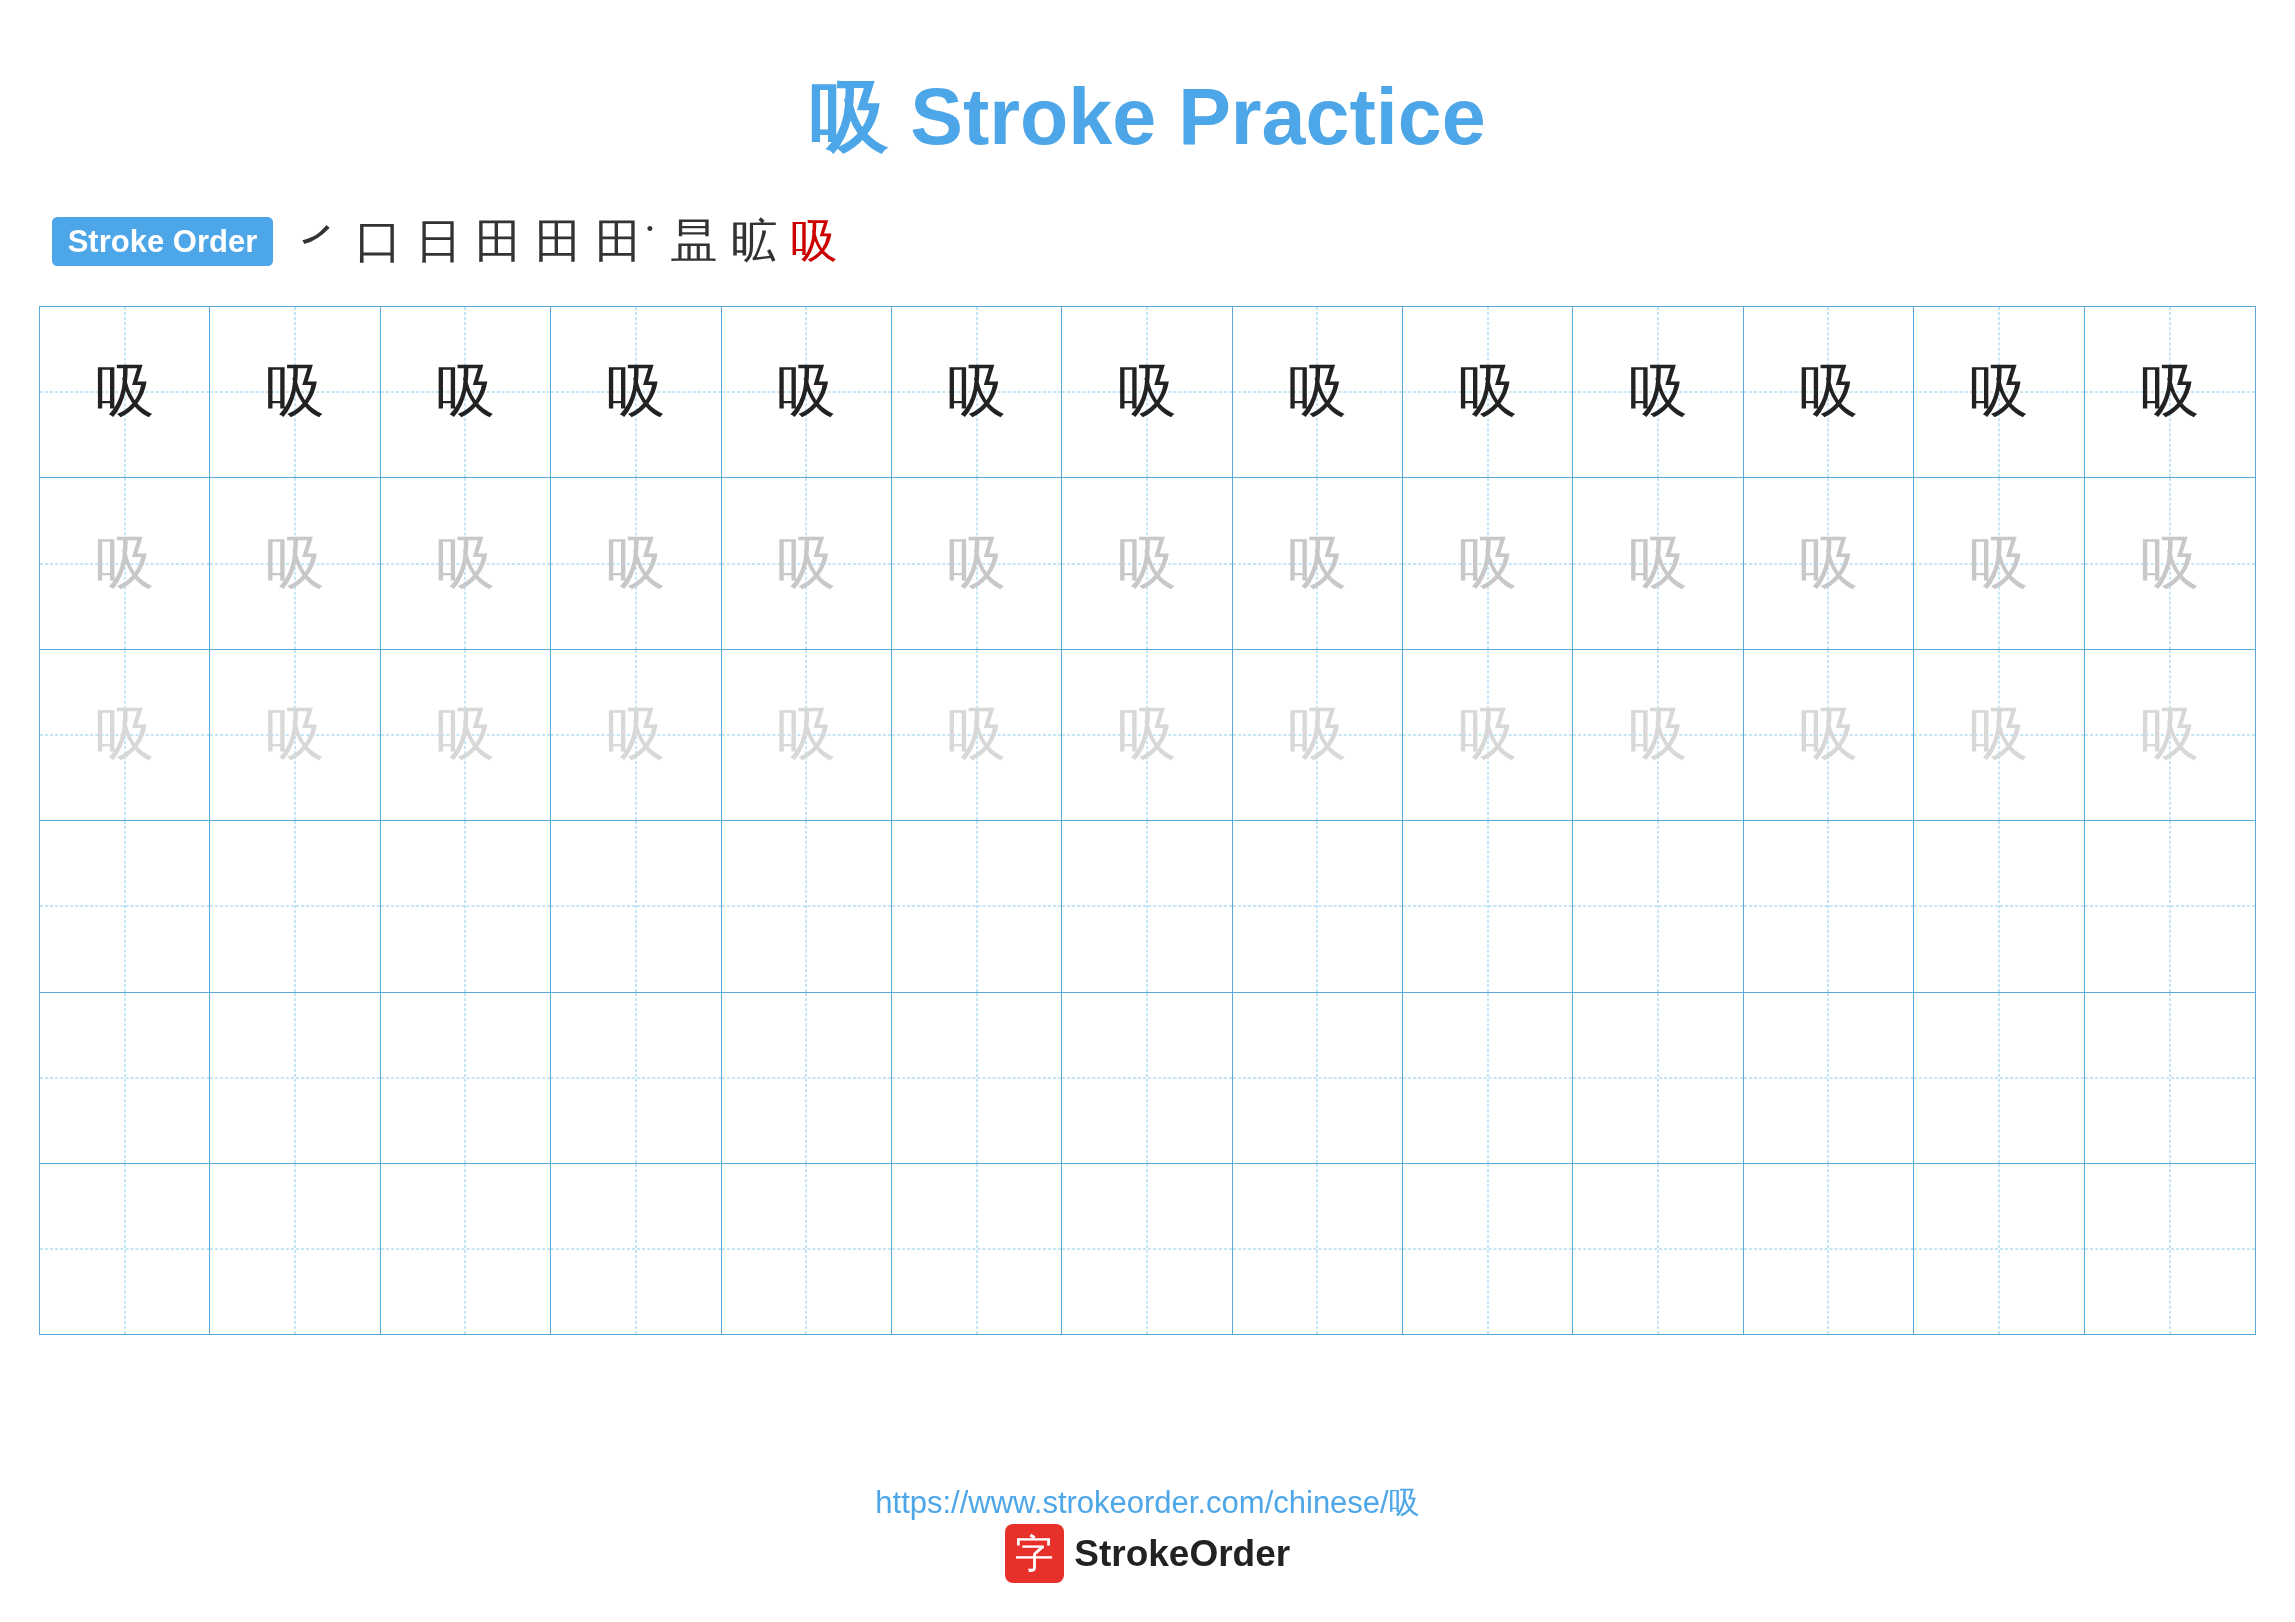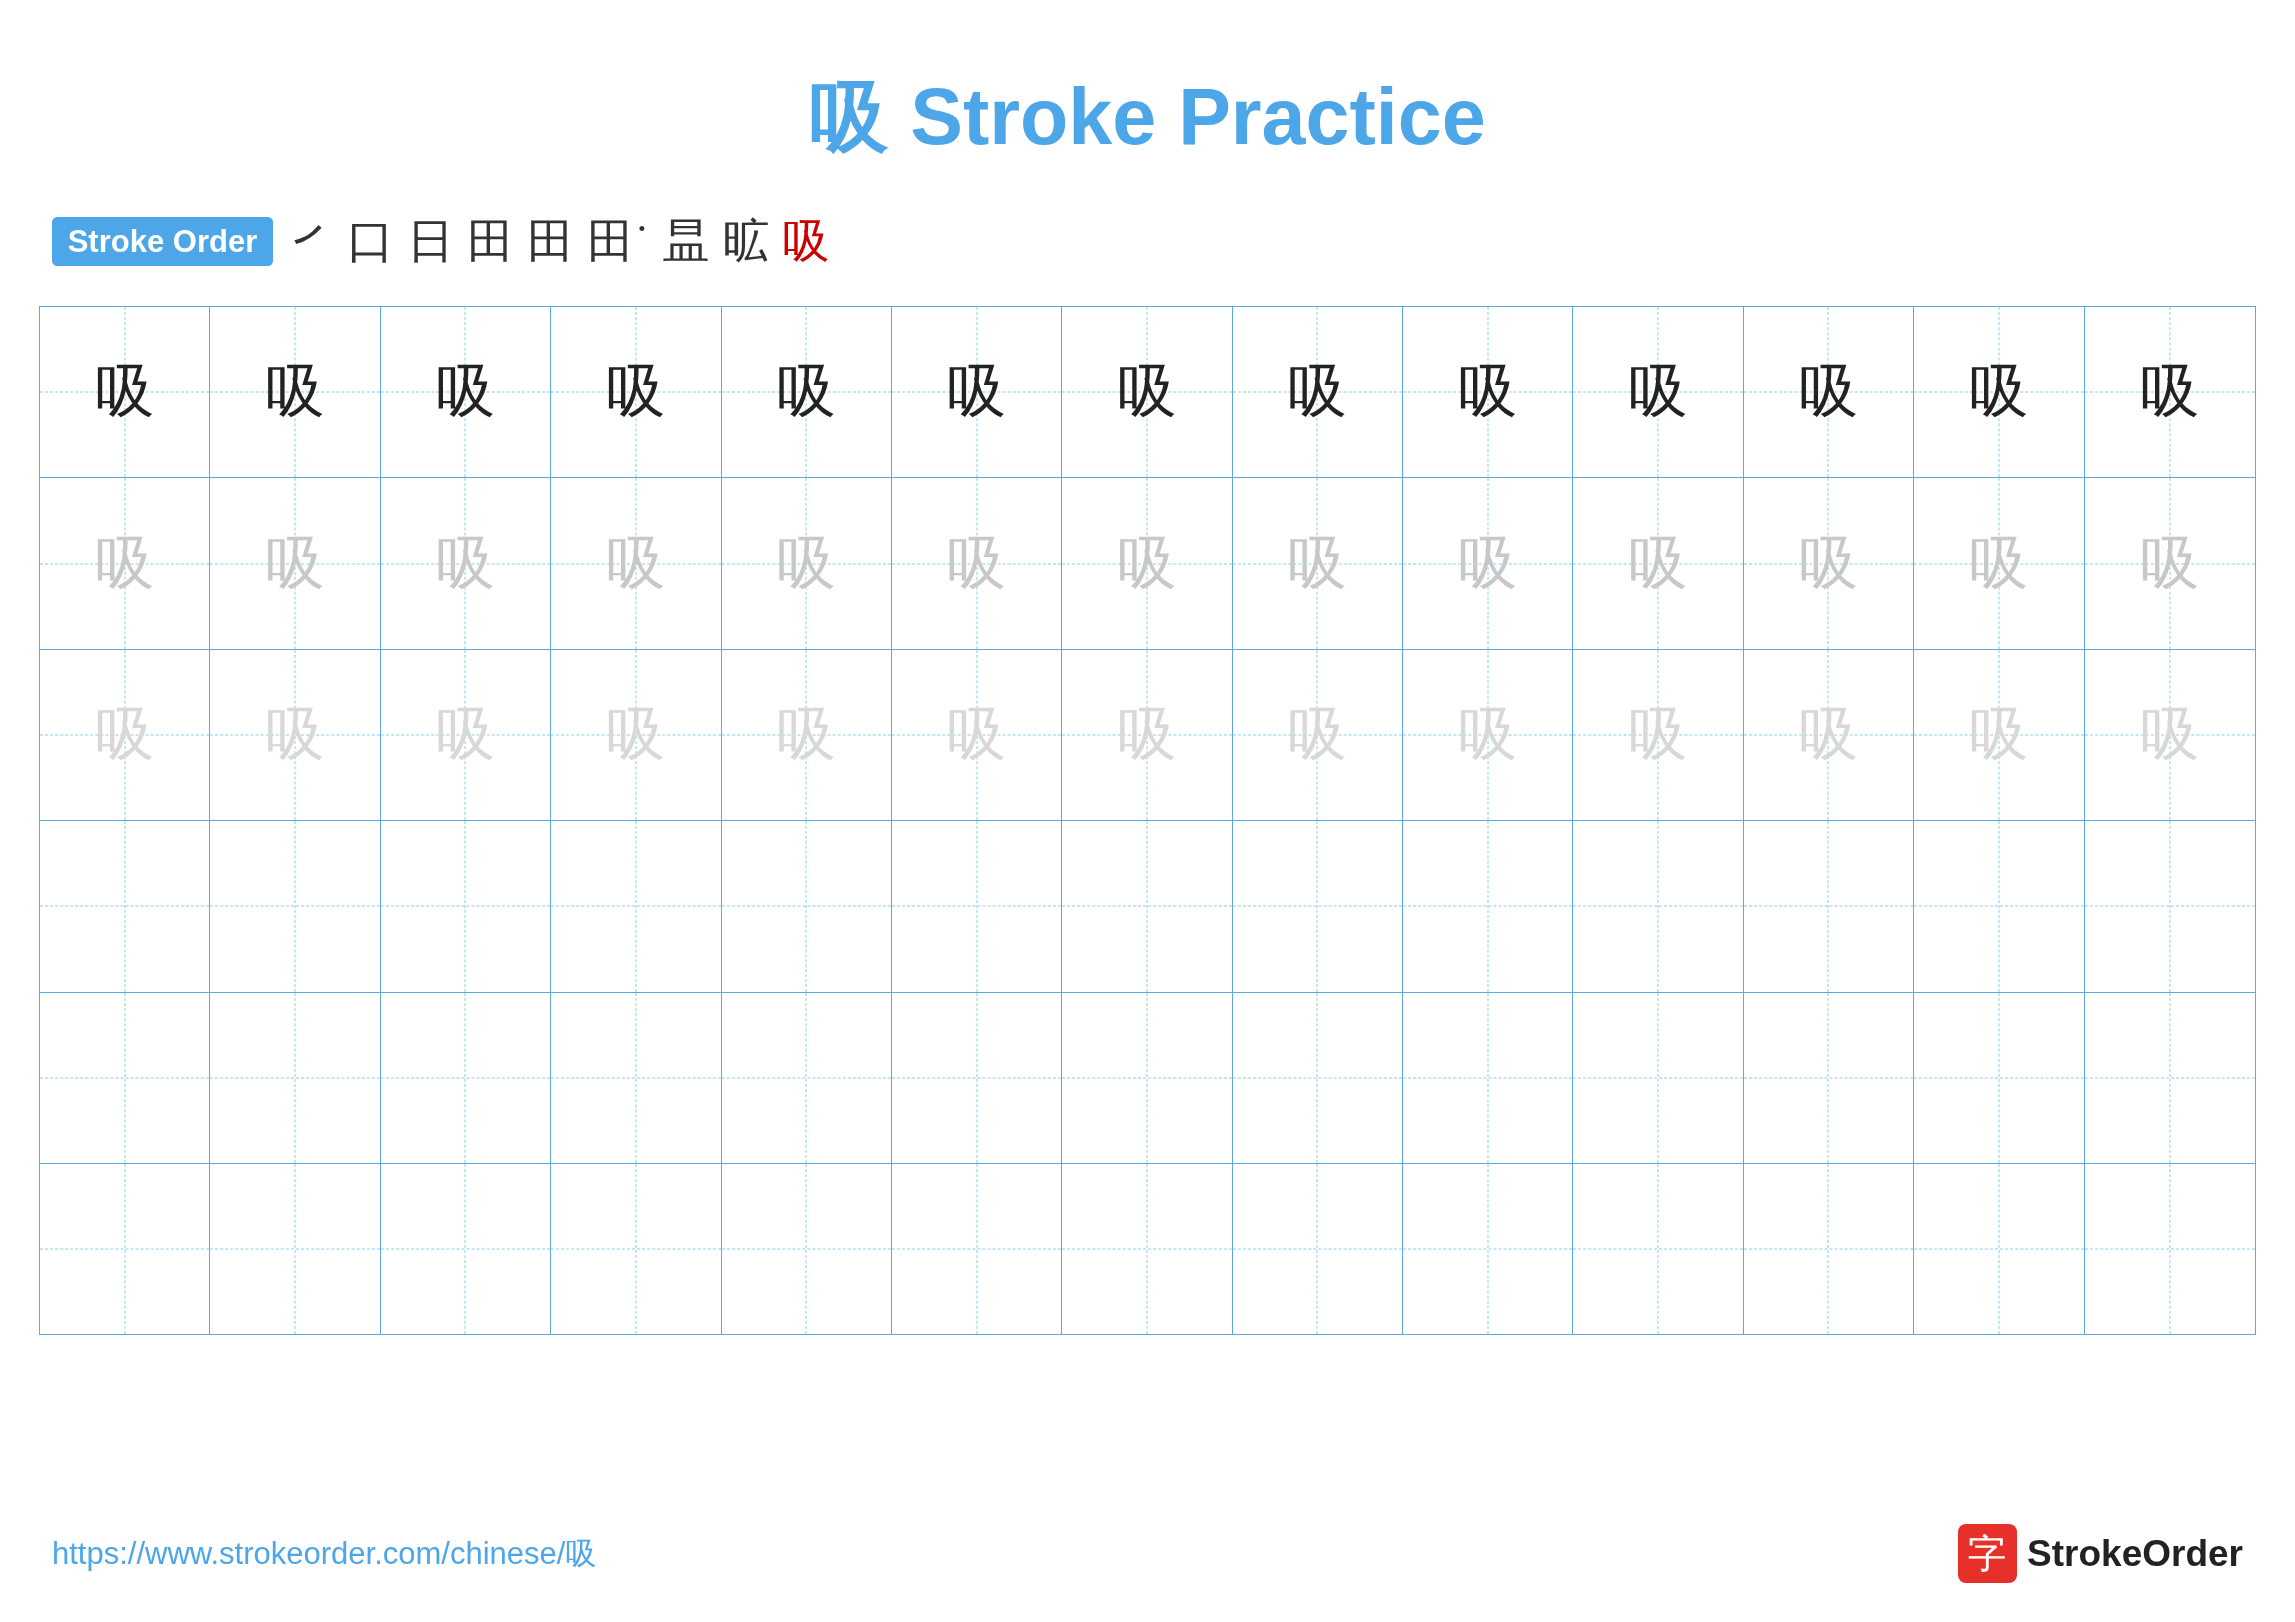--- a/index.html
+++ b/index.html
@@ -24,21 +24,21 @@
       font-weight: bold;
       font-family: sans-serif;
     }
 
     
     .stroke-order-section {
       display: flex;
       align-items: center;
       padding-left: 52px;
       margin-bottom: 33px;
-      gap: 14px;
+      gap: 22px;
     }
     .stroke-order-badge {
       background-color: #4da6e8;
       color: white;
       font-size: 31px;
       font-family: sans-serif;
       font-weight: bold;
       padding: 6.5px 15.7px;
       border-radius: 5.2px;
       white-space: nowrap;
@@ -121,20 +121,21 @@
 
     
     .footer {
       position: absolute;
       bottom: 39px;
       left: 52px;
       right: 52px;
       display: flex;
       align-items: center;
       justify-content: space-between;
+      flex-direction: column;
     }
     .footer-url {
       font-size: 31px;
       color: #4da6e8;
       font-family: sans-serif;
     }
     .footer-logo {
       display: flex;
       align-items: center;
       gap: 10.5px;

